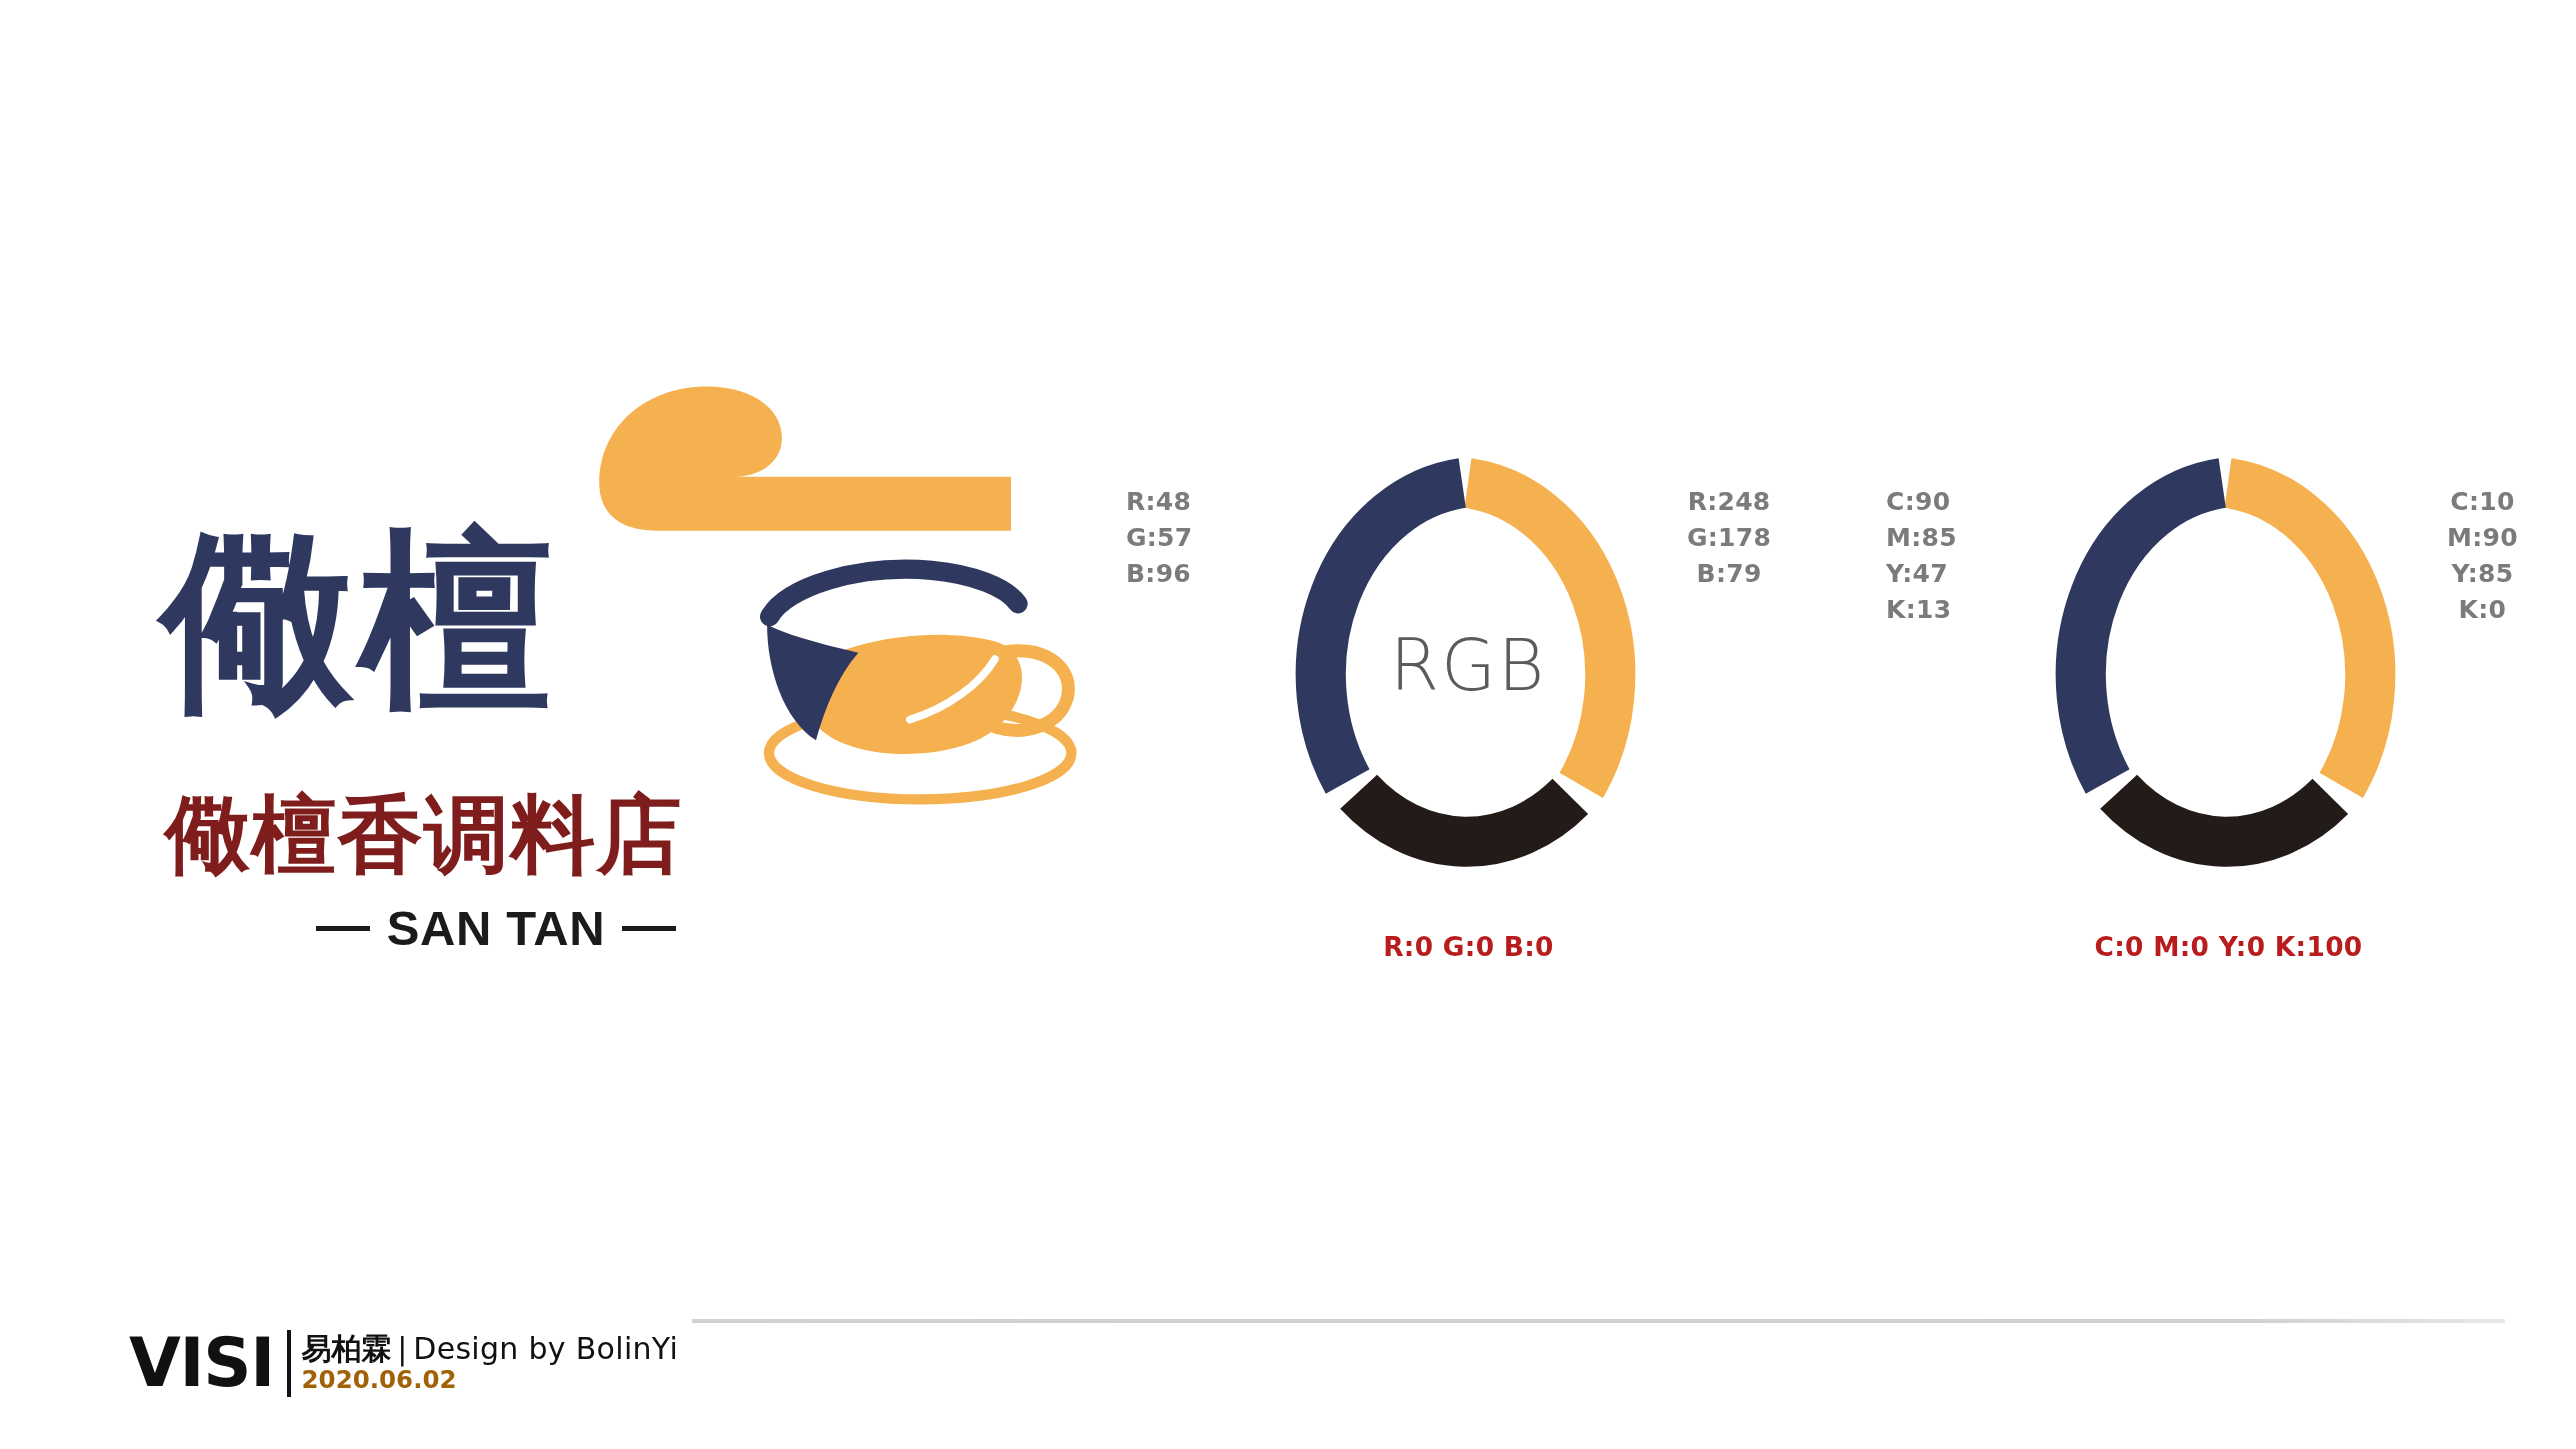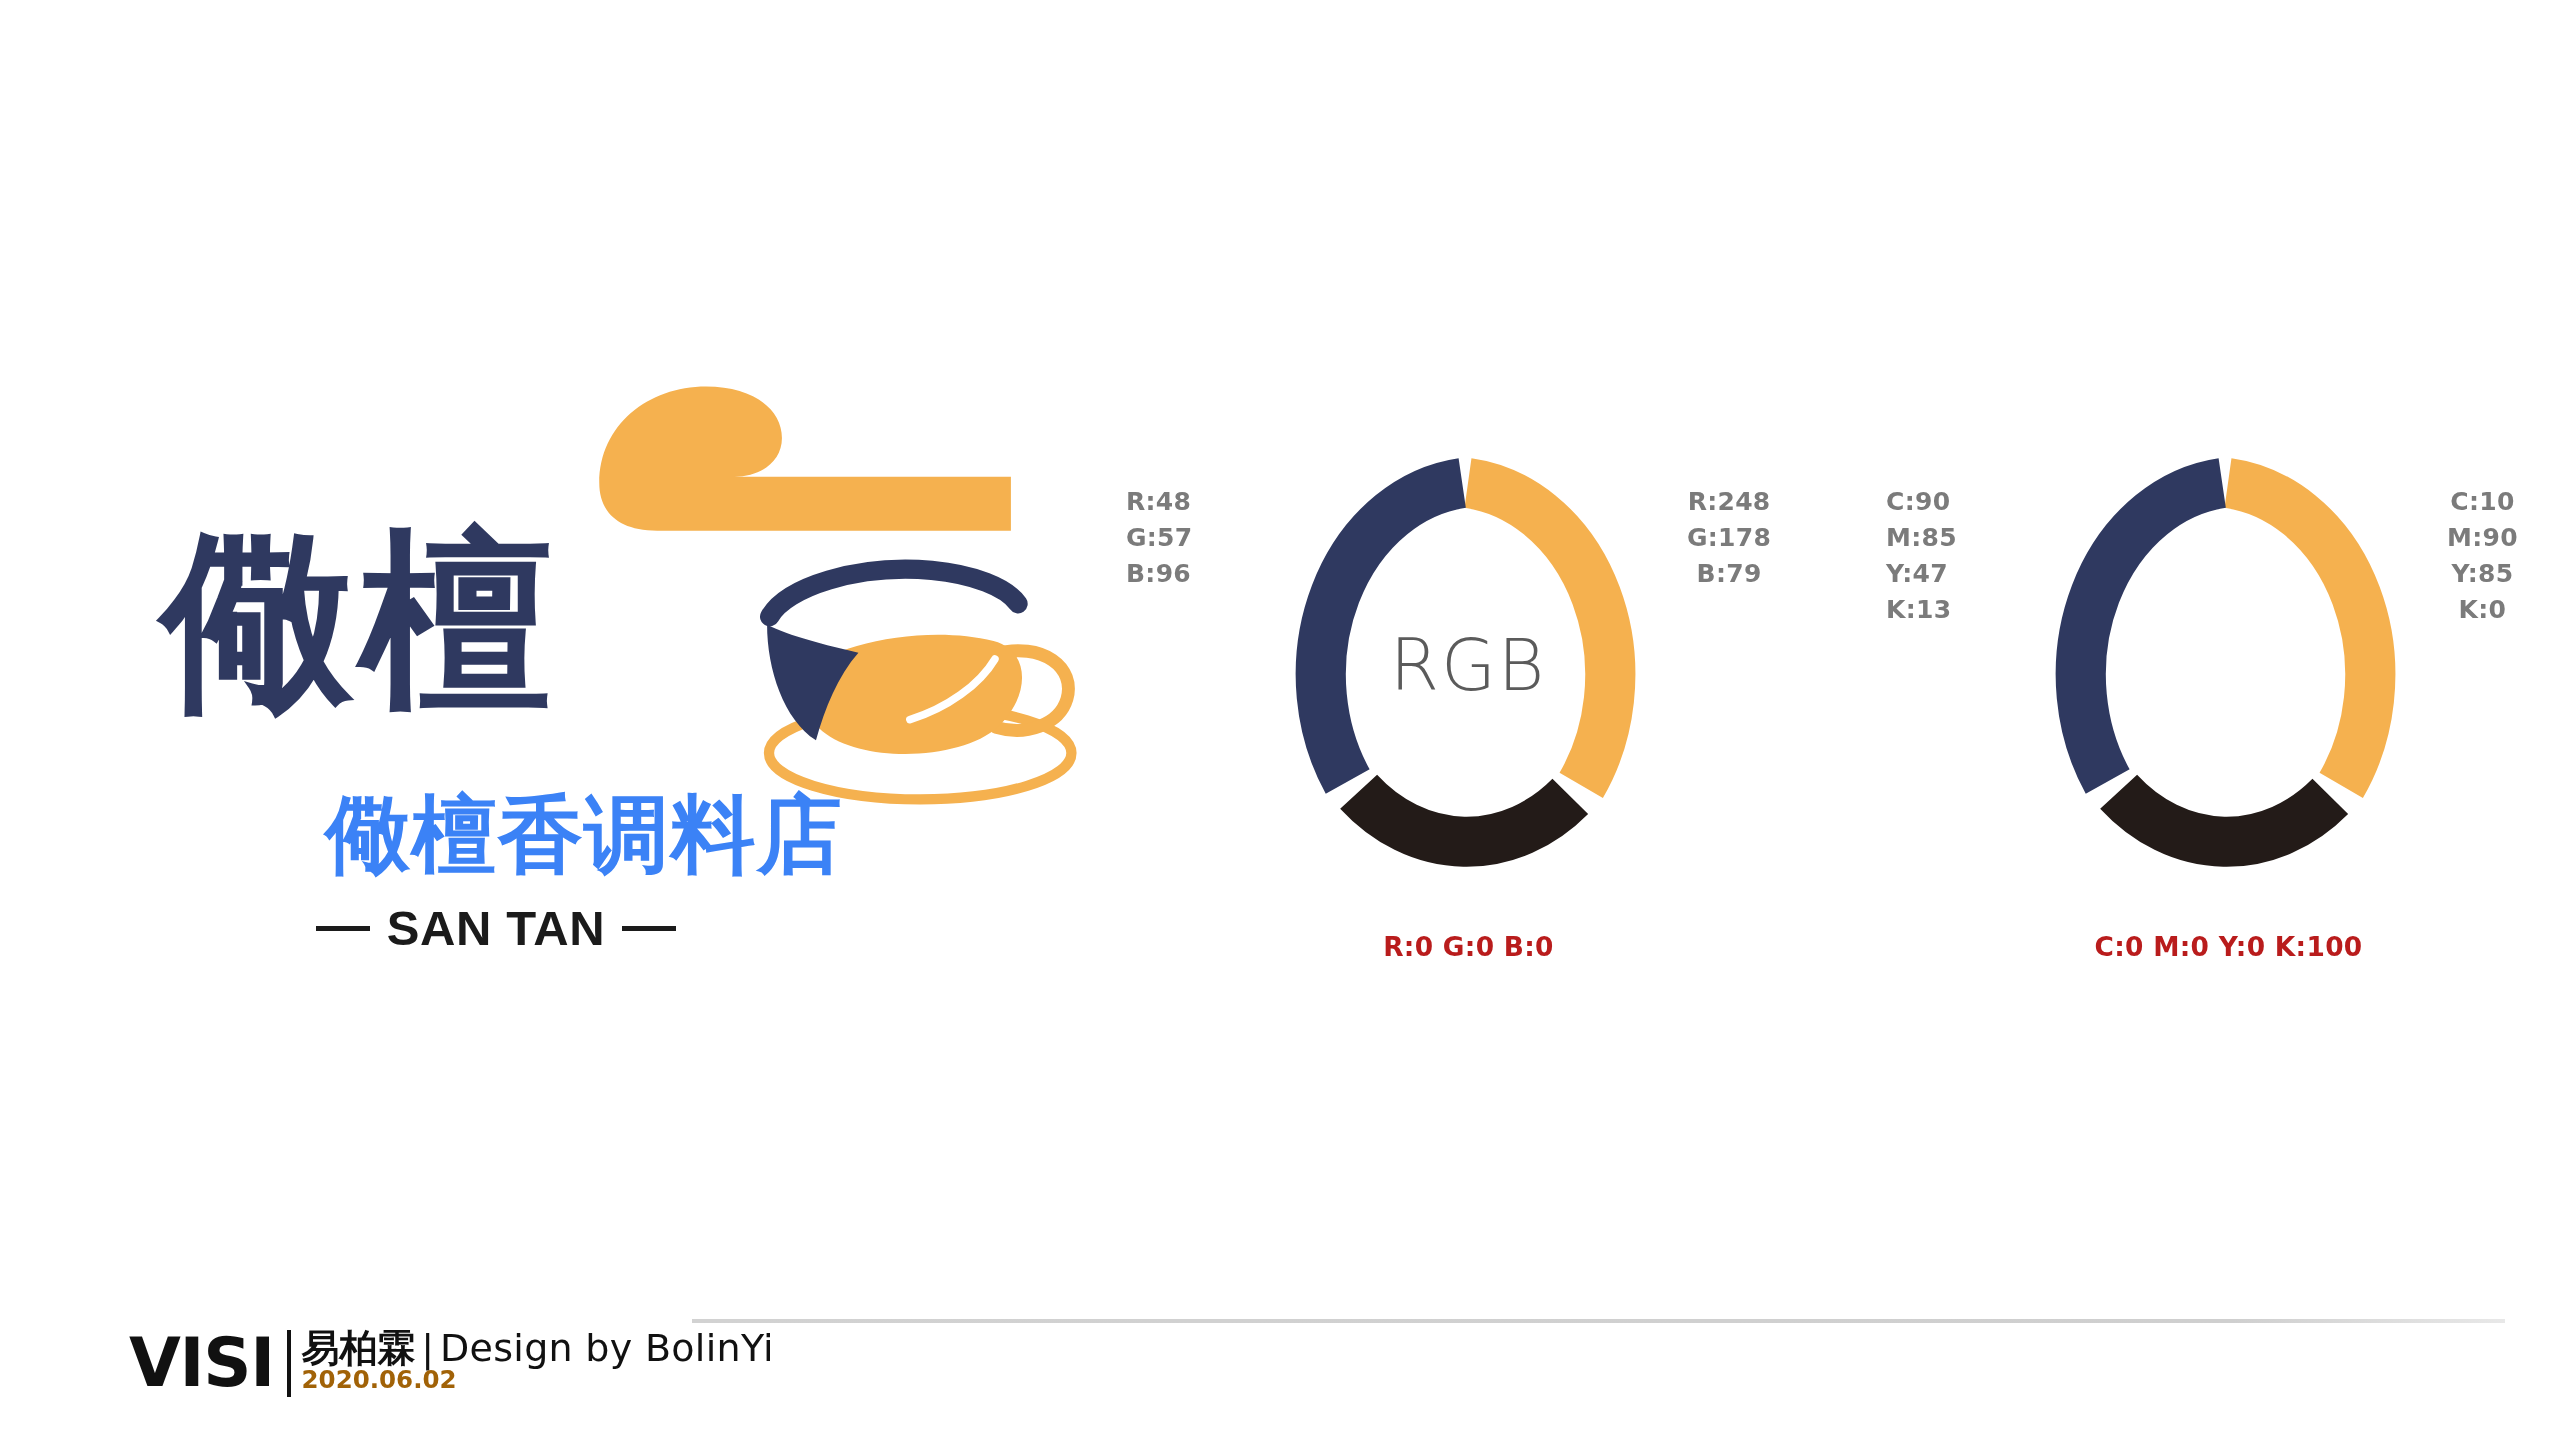--- a/index.html
+++ b/index.html
@@ -55,25 +55,25 @@
     line-height: 213px;
     font-weight: 700;
     letter-spacing: 5.2px;
     white-space: nowrap;
     font-family: "DejaVu Sans", "Liberation Sans", sans-serif;
   }
 
   
   #subwordmark {
     position: absolute;
-    left: 12px;
+    left: 4px;
     top: 438px;
     width: 670px;
-    text-align: right;
-    color: #3b82f6;
+    text-align: left;
+    color: #7f1d1d;
     font-size: 85px;
     line-height: 97px;
     font-weight: 600;
     letter-spacing: 1.3px;
     white-space: nowrap;
     font-family: "DejaVu Sans", "Liberation Sans", sans-serif;
   }
 
   
   #tagline-row {
@@ -204,21 +204,21 @@
     display: flex;
     flex-direction: column;
     justify-content: center;
     gap: 1.3px;
   }
   #footer-line1 {
     display: flex;
     align-items: baseline;
     white-space: nowrap;
     color: #111111;
-    font-size: 38px;
+    font-size: 30px;
     line-height: 33px;
     font-weight: 700;
     font-family: "DejaVu Sans", "Liberation Sans", sans-serif;
   }
   #footer-designer-cn { letter-spacing: 0px; }
   #footer-pipe2 { margin: 0 5.8px; font-weight: 400; }
   #footer-credit { font-weight: 400; letter-spacing: 0.3px; }
   #footer-date {
     color: #a16207;
     font-size: 24.5px;

